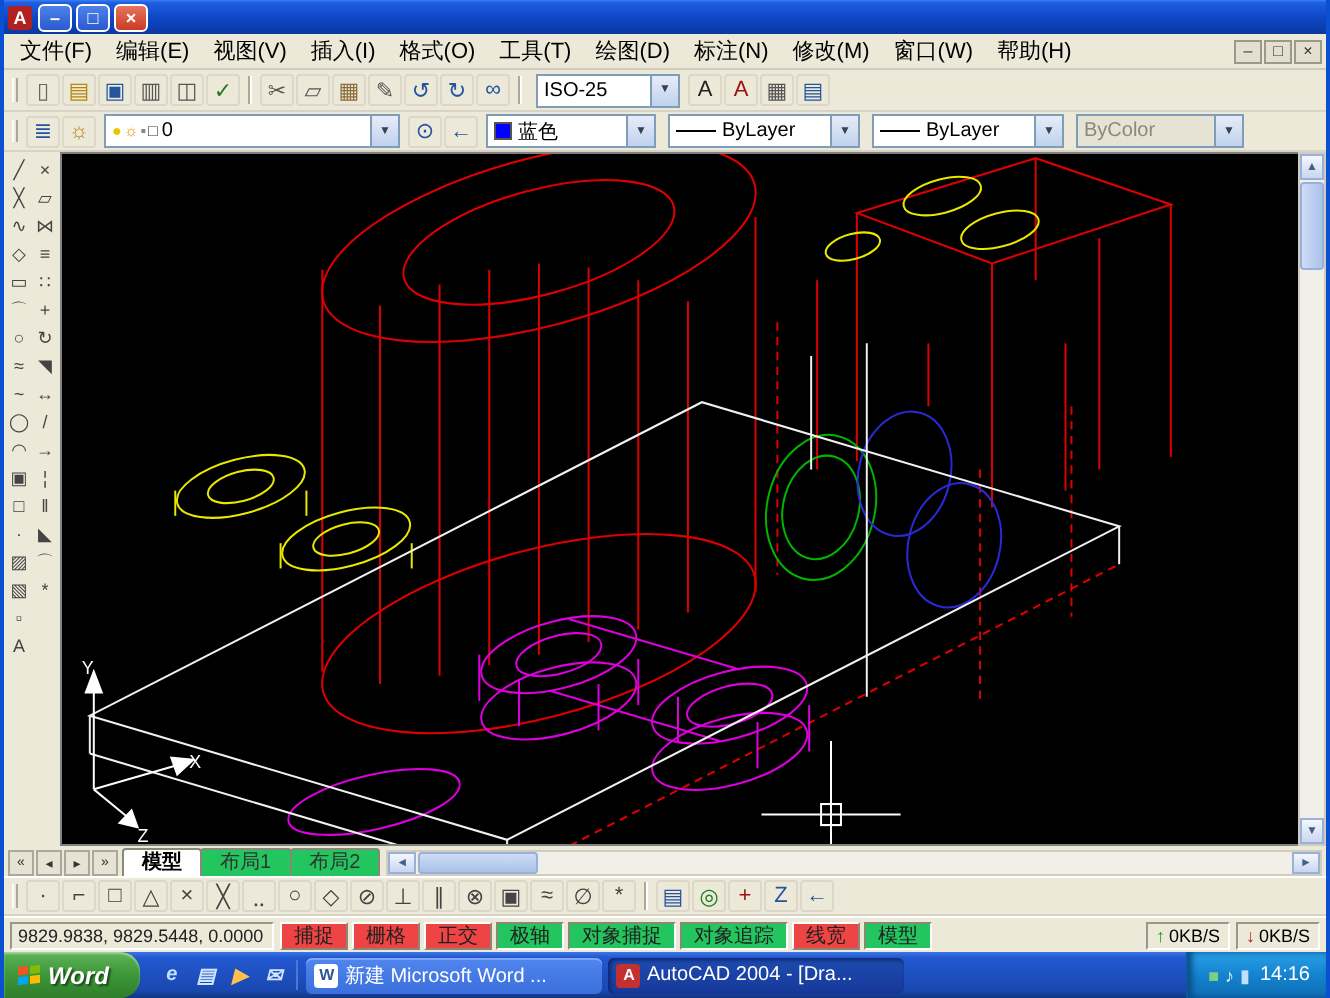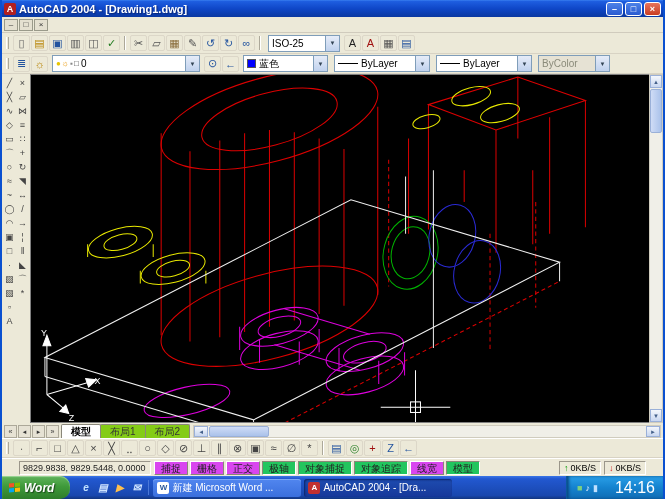--- a/index.html
+++ b/index.html
@@ -32,21 +32,21 @@
 .tbbottom{flex:0 0 19px;border-top:1px solid #fff}
 .grip{width:3px;height:70%;border-left:1px solid #fff;border-right:1px solid #aca899;margin:0 2px}
 .iconset{display:inline-flex;align-items:center;gap:1px}
 .tbtn{width:17px;height:16px;display:inline-flex;align-items:center;justify-content:center;font-size:11px;
  background:#ece9d8;border:1px solid #dcd7c8;border-radius:2px;color:#444;cursor:default}
 .tsep{width:0;height:14px;border-left:1px solid #aca899;border-right:1px solid #fff;margin:0 3px}
 .combo{height:17px;background:#fff;border:1px solid #7f9db9;display:inline-flex;align-items:center;font-size:10px;padding-left:3px;margin:0 2px}
 .combo .combo-txt{flex:1;white-space:nowrap;overflow:hidden}
 .combo .combo-arrow{width:14px;height:100%;margin-left:2px;background:linear-gradient(#e6ecf8,#c0d2ee);
  border-left:1px solid #7f9db9;display:inline-flex;align-items:center;justify-content:center;font-size:6px;color:#345}
-.w95{width:95px}.w70{width:72px}.w148{width:148px}.w85{width:85px}.w96{width:96px}.w72{width:72px}
+.w95{width:95px}.w70{width:72px}.w148{width:148px}.w85{width:85px}.w96{width:96px}.w72{width:84px}
 .combo.disabled{background:#e6e2d4;color:#8a8a7a}
 .swatch{width:9px;height:9px;border:1px solid #555;margin-right:3px;flex:0 0 9px}
 .ltsample{width:20px;border-top:1px solid #000;margin-right:3px;flex:0 0 20px}
 .layer-ics{display:inline-flex;align-items:center;gap:1px;margin-right:2px}
 .mini-ic{font-size:8px}
 
 
 .main{flex:1;display:flex;min-height:0;background:#ece9d8}
 .sidetools{flex:0 0 28px;display:flex;justify-content:space-between;padding:2px 1px;background:#ece9d8}
 .sidecol{width:13px;display:flex;flex-direction:column;align-items:center}
@@ -57,40 +57,40 @@
 .vscroll{flex:0 0 14px;background:#f0efe8;border:1px solid #d0ccbe;display:flex;flex-direction:column}
 .sarrow{height:13px;background:linear-gradient(#f4f7fc,#c8d6f0);border:1px solid #9ab0d8;color:#44608a;font-size:6px;
  display:flex;align-items:center;justify-content:center}
 .vthumb{height:44px;margin:1px 0;background:linear-gradient(90deg,#cfdcf6,#aac2ea);border:1px solid #9ab0d8;border-radius:2px}
 .spacer{flex:1}
 
 
 .tabrow{flex:0 0 15px;display:flex;align-items:flex-end;background:#ece9d8;padding:0 2px}
 .navbtn{width:13px;height:13px;border:1px solid #aca899;background:#e6e2d4;font-size:7px;display:inline-flex;align-items:center;justify-content:center;color:#333}
 .tabs{display:inline-flex;margin-left:2px}
-.tab{padding:0 9px;height:14px;line-height:13px;font-size:10px;background:#84cc16;border:1px solid #8a877a;border-bottom:none;
+.tab{padding:0 9px;height:14px;line-height:13px;font-size:10px;background:#22c55e;border:1px solid #8a877a;border-bottom:none;
  border-radius:2px 2px 0 0;margin-right:-1px;color:#333}
 .tab.active{background:#fff;font-weight:bold;color:#000}
 .hscroll{flex:1;display:flex;align-items:stretch;background:#f0efe8;border:1px solid #d0ccbe;margin-left:4px;height:13px}
 .hscroll .sarrow{width:14px;height:auto}
 .hthumb{width:60px;margin:0 1px;background:linear-gradient(#cfdcf6,#aac2ea);border:1px solid #9ab0d8;border-radius:2px}
 
 
 .cmd{flex:0 0 32px;background:#ece9d8;display:flex;padding:1px 2px;border-top:1px solid #fff}
 .cmd-text{flex:1;background:#fcfbf7;border:1px solid;border-color:#808080 #fff #fff #808080;
  font-family:"DejaVu Sans Mono",monospace;font-size:10px;padding:1px 3px;overflow:hidden}
 .cmd-line{height:13px;white-space:pre}
 .cmd-scroll{width:14px;display:flex;flex-direction:column;margin-left:1px;background:#f0efe8}
 
 
-.statusbar{flex:0 0 18px;background:#ece9d8;display:flex;align-items:center;gap:3px;padding:1px 17px;border-top:1px solid #fff}
+.statusbar{flex:0 0 18px;background:#ece9d8;display:flex;align-items:center;gap:3px;padding:1px 3px;border-top:1px solid #fff}
 .coords{width:132px;height:14px;border:1px solid;border-color:#9a968a #fff #fff #9a968a;font-size:9px;padding:1px 3px;
  white-space:nowrap;overflow:hidden;color:#222}
 .stset{display:inline-flex;gap:2px}
-.stbtn{height:14px;padding:0 6px;font-size:10px;line-height:13px;border:1px solid;border-color:#fff #8a8778 #8a8778 #fff;background:#d946ef;color:#222}
+.stbtn{height:14px;padding:0 6px;font-size:10px;line-height:13px;border:1px solid;border-color:#fff #8a8778 #8a8778 #fff;background:#ef4444;color:#222}
 .stbtn.on{border-color:#8a8778 #fff #fff #8a8778;background:#22c55e}
 .flexspace{flex:1}
 .netbadge{display:inline-flex;align-items:center;gap:2px;height:14px;padding:0 4px;border:1px solid;
  border-color:#9a968a #fff #fff #9a968a;font-size:9px}
 .netarrow.up{color:#0a9a0a}
 .netarrow.down{color:#d02020}
 
 
 .taskbar{flex:0 0 23px;background:linear-gradient(180deg,#3a76e8 0%,#2258d0 12%,#1947ae 85%,#12357e 100%);
  display:flex;align-items:center;gap:4px}
@@ -106,38 +106,50 @@
 .tasks{display:inline-flex;gap:3px;flex:1;min-width:0}
 .task{height:18px;min-width:148px;max-width:152px;display:inline-flex;align-items:center;gap:3px;padding:0 4px;border-radius:3px;
  background:linear-gradient(#5186ef,#3a6fdd);box-shadow:inset 0 1px 0 #7ca6f5;color:#fff;font-size:10px;white-space:nowrap;overflow:hidden}
 .task.active{background:linear-gradient(#1e4cb0,#16389a);box-shadow:inset 1px 1px 2px #0c2468}
 .task-ic{width:12px;height:12px;border-radius:2px;display:inline-flex;align-items:center;justify-content:center;font-size:8px;font-weight:bold;flex:0 0 12px}
 .task-lb{overflow:hidden;text-overflow:ellipsis}
 .tray{height:23px;display:inline-flex;align-items:center;gap:3px;padding:0 8px 0 10px;margin-left:auto;
  background:linear-gradient(180deg,#2aa0e8 0%,#1583cf 50%,#0f6cb4 100%);border-left:1px solid #0a5a9a;box-shadow:inset 2px 0 3px #0a4a86}
 .trayicons{display:inline-flex;gap:3px}
 .trbtn{font-size:9px}
-.clock{color:#fff;font-size:16px;margin-left:14px}
+.clock{color:#fff;font-size:10px;margin-left:2px}
 </style>
 </head>
 <body>
 
 <div class="screen" data-name="autocad-window">
 
   <div class="titlebar" data-name="title-bar">
     <span class="app-ic" data-name="autocad-logo-icon">A</span>
-    <span class="title-text" data-name="window-title">AutoCAD 2004 - [Drawing1.dwg]</span>
     <span class="winbtns" data-name="window-controls">
         <span class="winbtn" data-name="minimize-button">–</span>
         <span class="winbtn" data-name="maximize-button">□</span>
         <span class="winbtn" data-name="close-button">×</span>
       </span>
   </div>
 
   <div class="menubar" data-name="menu-bar">
+    <span class="menu-items" data-name="menubar-items">
+        <span class="menu-item" data-name="menu-item-1">文件(F)</span>
+        <span class="menu-item" data-name="menu-item-2">编辑(E)</span>
+        <span class="menu-item" data-name="menu-item-3">视图(V)</span>
+        <span class="menu-item" data-name="menu-item-4">插入(I)</span>
+        <span class="menu-item" data-name="menu-item-5">格式(O)</span>
+        <span class="menu-item" data-name="menu-item-6">工具(T)</span>
+        <span class="menu-item" data-name="menu-item-7">绘图(D)</span>
+        <span class="menu-item" data-name="menu-item-8">标注(N)</span>
+        <span class="menu-item" data-name="menu-item-9">修改(M)</span>
+        <span class="menu-item" data-name="menu-item-10">窗口(W)</span>
+        <span class="menu-item" data-name="menu-item-11">帮助(H)</span>
+      </span>
     <span class="docbtns" data-name="document-window-controls">
         <span class="docbtn" data-name="doc-minimize-button">–</span>
         <span class="docbtn" data-name="doc-restore-button">□</span>
         <span class="docbtn" data-name="doc-close-button">×</span>
       </span>
   </div>
 
   <div class="tbrow tb1" data-name="standard-toolbar">
     <span class="grip" data-name="toolbar-grip"></span>
     <span class="iconset" data-name="standard-toolbar-icons">

